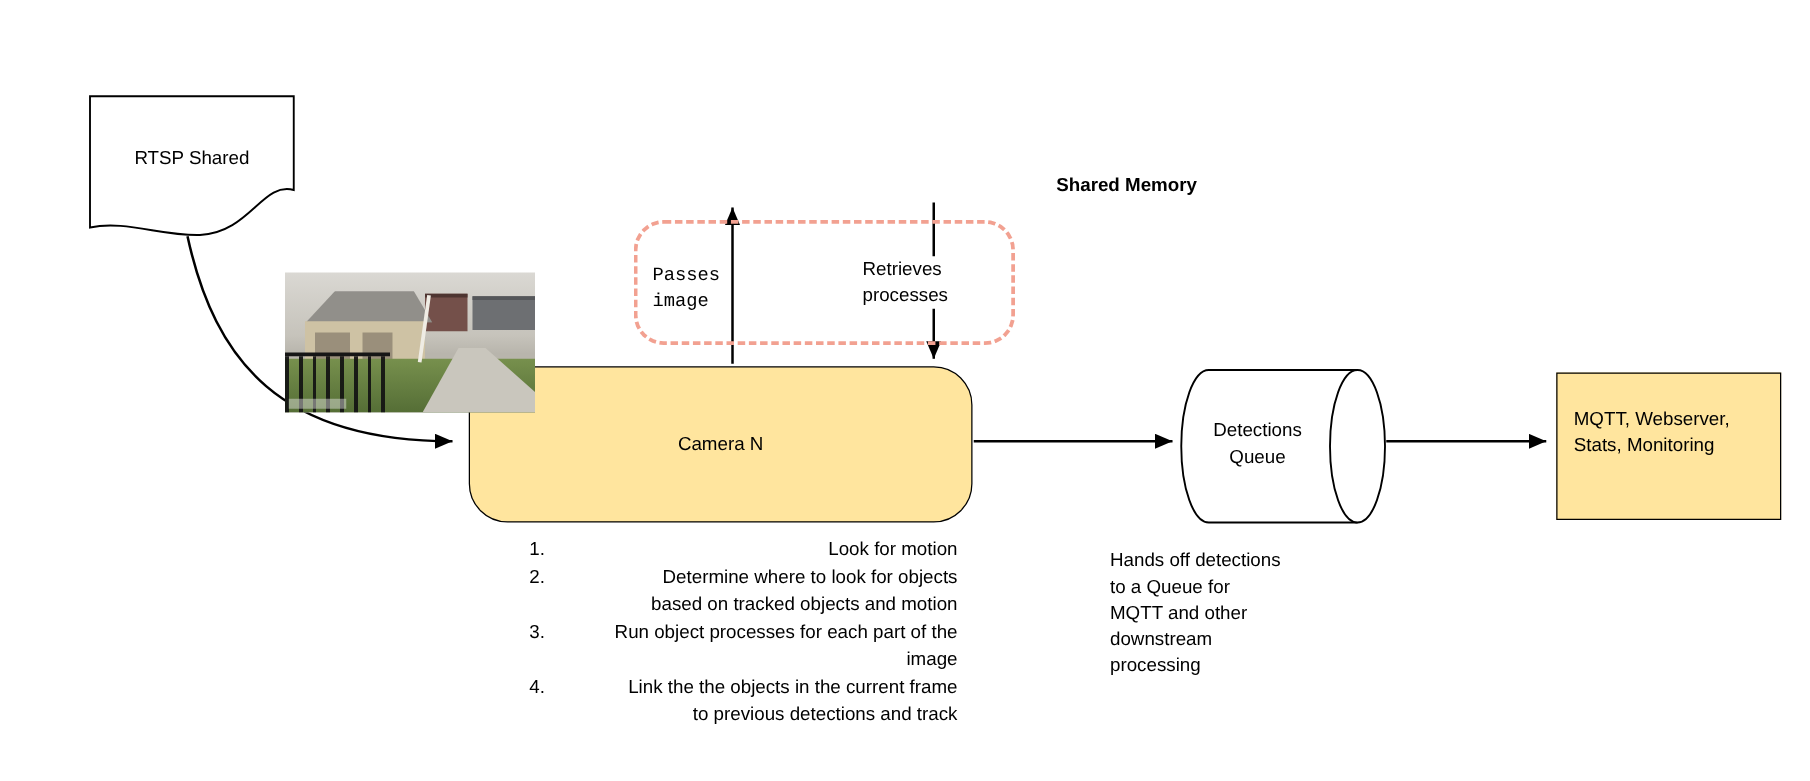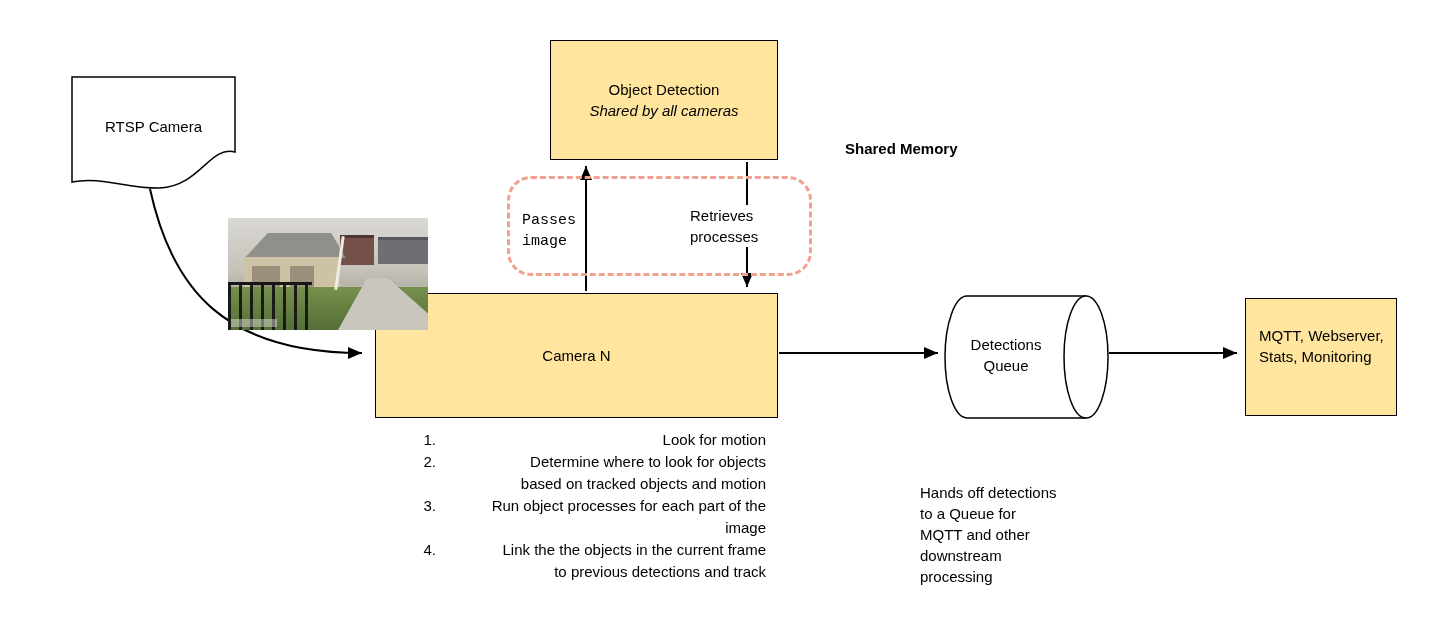--- a/index.html
+++ b/index.html
@@ -19,39 +19,39 @@
   .box {
     background:#ffe59e; border:1.5px solid #000; box-sizing:border-box; z-index:2;
   }
   .od-box {
     left:550px; top:40px; width:228px; height:120px;
     display:flex; flex-direction:column; align-items:center; justify-content:center;
     line-height:21px;
   }
   .camera-box {
     left:375px; top:293px; width:403px; height:125px;
-    display:flex; align-items:center; justify-content:center;
+    display:flex; align-items:center; justify-content:center;border-radius:31px;
   }
   .mqtt-box {
-    left:1245px; top:298px; width:152px; height:118px;
+    left:1245px; top:298px; width:180px; height:118px;
     padding:26px 0 0 13px; line-height:21px;
   }
 
   .dashed-region {
     left:507px; top:176px; width:305px; height:100px;
     border:3px dashed #f2a191; border-radius:24px; box-sizing:border-box; z-index:2;
   }
 
   .rtsp-label  { left:72px;  top:118px; width:163px; text-align:center; z-index:4; }
   .passes-label{ left:522px; top:210px; width:64px;  line-height:21px; z-index:4;font-family:Liberation Mono, monospace; }
   .retrieves-label { left:690px; top:205px; width:88px; line-height:21px; background:#fff; z-index:4; }
   .sm-note     { left:845px; top:138px; width:195px; line-height:21px; z-index:4; }
   .fetches-note{ left:45px;  top:342px; width:175px; z-index:4; }
   .queue-label { left:945px; top:334px; width:122px; text-align:center; line-height:21px; z-index:4; }
-  .hands-note  { left:920px; top:438px; width:172px; z-index:4;margin-top:44px; }
+  .hands-note  { left:888px; top:438px; width:172px; z-index:4; }
 
   .steps { left:386px; top:429px; width:380px; counter-reset:step; z-index:4; }
   .step  { display:flex; line-height:22px;text-align:right; }
   .step::before {
     counter-increment:step; content:counter(step) ".";
     flex:0 0 50px; width:50px;
   }
   .step-text { flex:1; }
 
   
@@ -99,26 +99,22 @@
     <line x1="747" y1="162" x2="747" y2="287" stroke="#000" stroke-width="2" marker-end="url(#arrow)"></line>
 
     <line x1="779" y1="353" x2="938" y2="353" stroke="#000" stroke-width="2" marker-end="url(#arrow)"></line>
 
     <line x1="1109" y1="353" x2="1237" y2="353" stroke="#000" stroke-width="2" marker-end="url(#arrow)"></line>
 
     <path d="M 1086,296 L 967,296 A 22,61 0 0,0 967,418 L 1086,418" fill="#ffffff" stroke="#000" stroke-width="1.5"></path>
     <ellipse cx="1086" cy="357" rx="22" ry="61" fill="#ffffff" stroke="#000" stroke-width="1.5"></ellipse>
   </svg>
 
-  <div class="abs rtsp-label">RTSP Camera</div>
+  <div class="abs rtsp-label">RTSP Shared</div>
 
-  <div class="abs box od-box">
-    <div>Object Detection</div>
-    <div class="italic">Shared by all cameras</div>
-  </div>
 
   <div class="abs dashed-region"></div>
 
   <div class="abs pre passes-label">Passes
 image</div>
   <div class="abs pre retrieves-label">Retrieves
 processes</div>
 
   <div class="abs sm-note">
     <div class="bold">Shared Memory</div>

